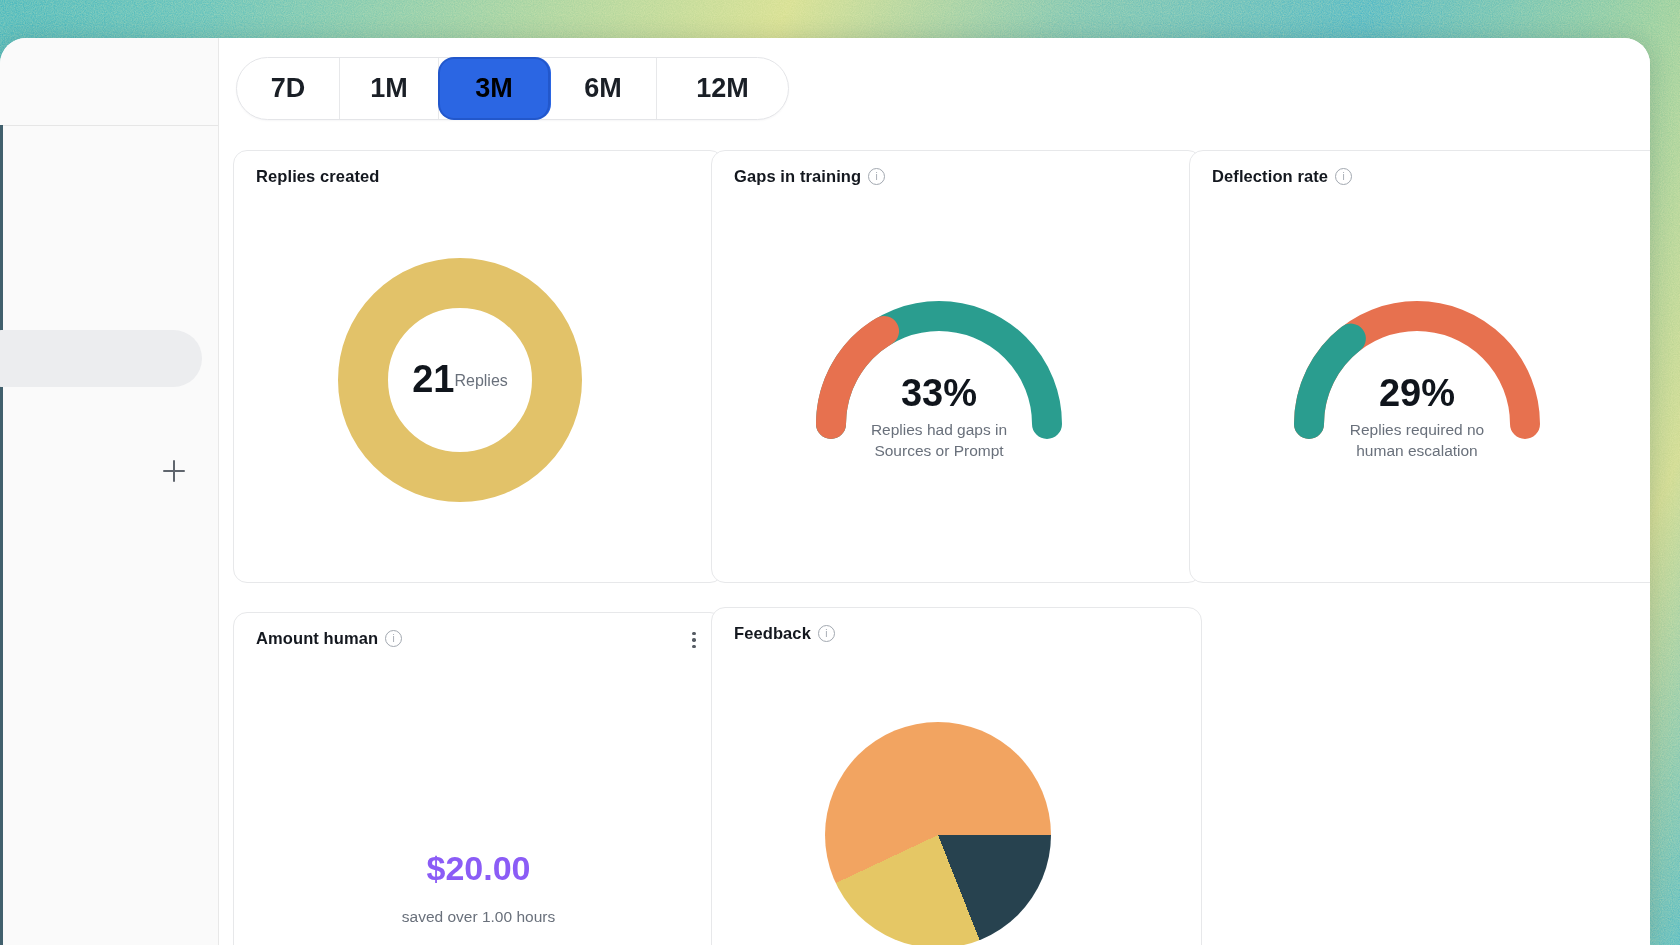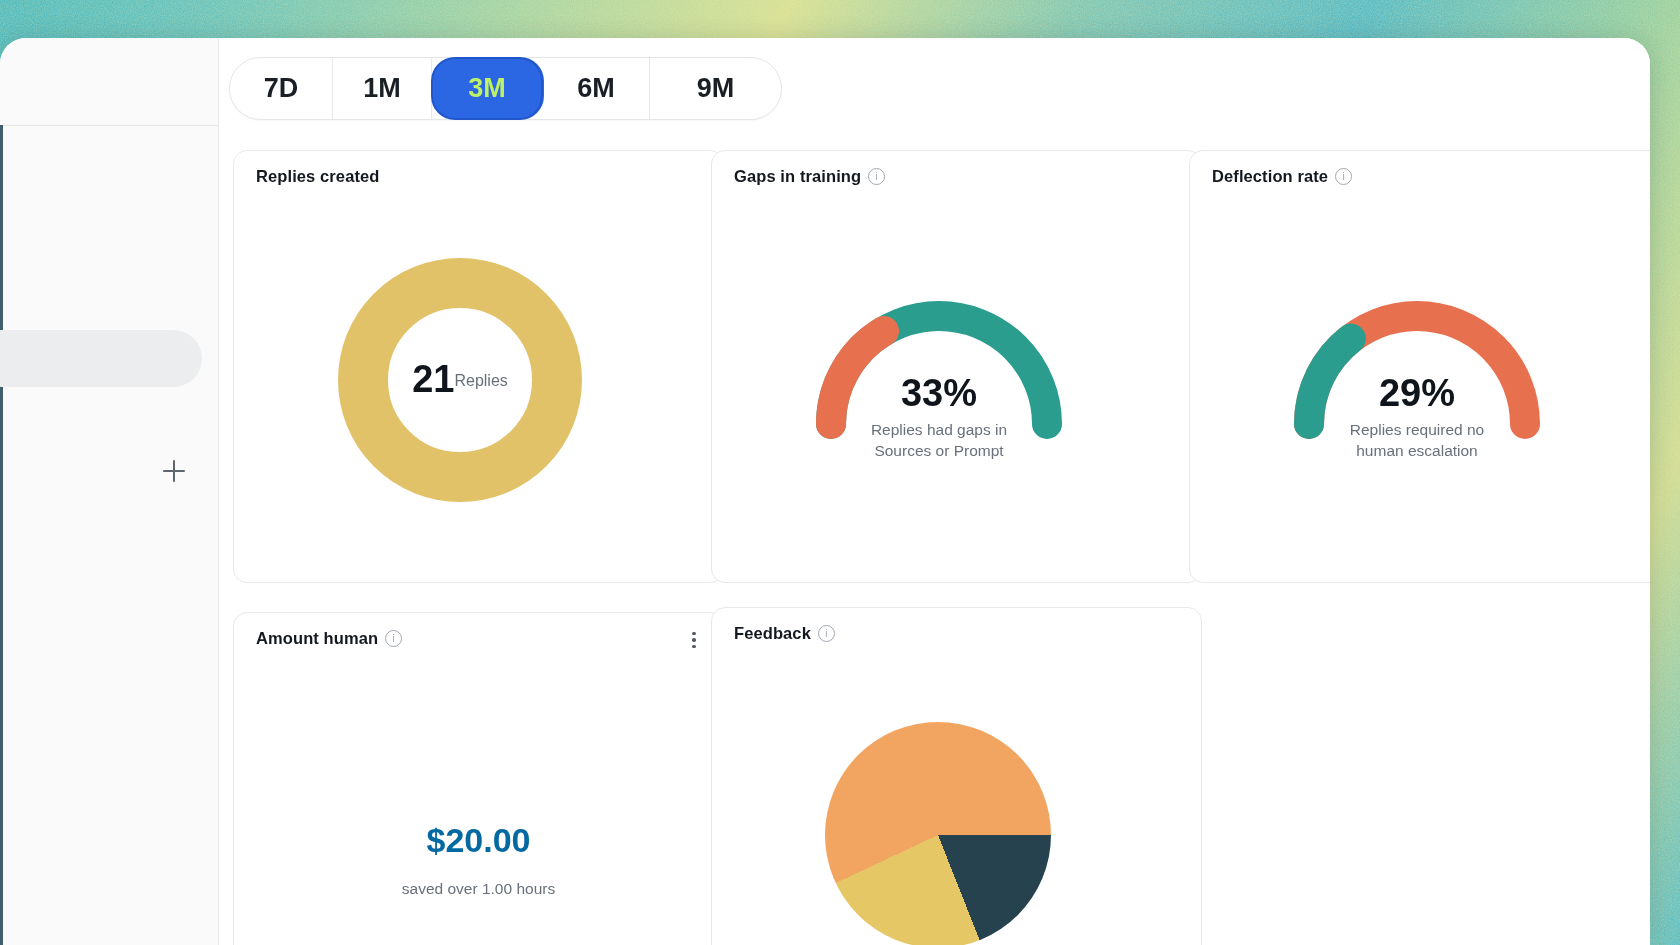--- a/index.html
+++ b/index.html
@@ -22,33 +22,33 @@
   .sidebar-accent{position:absolute;left:0;top:87px;bottom:0;width:3px;background:#41606d;}
   .sidebar-active{position:absolute;left:0;top:292px;width:202px;height:57px;background:#ecedef;border-radius:14px 999px 999px 14px;cursor:pointer;}
   .plus-btn{position:absolute;left:160px;top:419px;width:28px;height:28px;background:none;border:none;cursor:pointer;padding:0;}
   .plus-btn .bar-h,.plus-btn .bar-v{position:absolute;background:#5f656d;border-radius:1px;}
   .plus-btn .bar-h{left:3px;right:3px;top:13px;height:2px;}
   .plus-btn .bar-v{top:3px;bottom:3px;left:13px;width:2px;}
   
   .panel{position:absolute;left:219px;top:0;right:0;bottom:0;background:#ffffff;}
   
   .time-selector{
-    position:absolute;left:10px;top:19px;width:553px;height:63px;
+    position:absolute;left:17px;top:19px;width:553px;height:63px;
     display:flex;align-items:stretch;background:#fff;
     border:1px solid #e4e5e8;border-radius:34px;box-sizing:border-box;
     box-shadow:0 1px 2px rgba(16,24,40,.04);
   }
   .ts-btn{
     position:relative;border:none;background:transparent;cursor:pointer;
     font-family:inherit;font-size:27px;font-weight:600;color:#1a1f26;
     border-right:1px solid #e7e8ea;padding:0;
   }
   .ts-btn:last-child{border-right:none;}
   .ts-btn.selected{
-    background:#2b66e3;color:#bef264;border-radius:24px;border-right-color:transparent;
+    background:#2b66e3;color:#000000;border-radius:16px;border-right-color:transparent;
     margin:-1px;z-index:2;box-shadow:inset 0 0 0 2px #2257cb;
   }
   
   .card{
     position:absolute;width:491px;background:#fff;border:1px solid #e7e8ea;
     border-radius:14px;box-sizing:border-box;
   }
   .card-r1{top:112px;height:433px;}
   .card-title-row{position:absolute;left:22px;top:16px;right:20px;display:flex;align-items:center;gap:7px;}
   .card-title{font-size:16.5px;font-weight:700;color:#14181f;letter-spacing:.1px;}
@@ -66,21 +66,21 @@
   .big-num{font-size:38px;font-weight:700;color:#10151c;line-height:1.1;}
   .sub-label{font-size:16px;color:#69707b;margin-top:2px;}
   
   .gauge{position:absolute;left:97px;top:143px;width:260px;height:150px;}
   .gauge svg{position:absolute;inset:0;overflow:visible;}
   .gauge-text{position:absolute;left:-40px;right:-40px;top:52px;text-align:center;}
   .gauge-text .big-num{font-size:38px;margin-top:27px;}
   .gauge-desc{font-size:15.5px;color:#69707b;line-height:21px;margin-top:4px;}
   
   .metric-block{position:absolute;left:0;right:0;top:208px;text-align:center;}
-  .metric-value{font-size:34px;font-weight:700;color:#0369a1;}
+  .metric-value{font-size:34px;font-weight:700;color:#8b5cf6;margin-top:28px;}
   .metric-desc{font-size:15.5px;color:#69707b;margin-top:20px;}
   
   .pie{position:absolute;left:113px;top:114px;width:226px;height:226px;border-radius:50%;}
 </style>
 </head>
 <body>
 
 <svg class="grain" xmlns="http://www.w3.org/2000/svg">
   <filter id="grain-f">
     <feTurbulence type="fractalNoise" baseFrequency="0.9" numOctaves="2" stitchTiles="stitch"></feTurbulence>
@@ -101,21 +101,21 @@
     </button>
   </aside>
 
   <main class="panel">
 
     <div class="time-selector">
       <button class="ts-btn" style="width:103px">7D</button>
       <button class="ts-btn" style="width:99px">1M</button>
       <button class="ts-btn selected" style="width:113px">3M</button>
       <button class="ts-btn" style="width:107px">6M</button>
-      <button class="ts-btn" style="width:131px">9M</button>
+      <button class="ts-btn" style="width:131px">12M</button>
     </div>
 
     <section class="card card-r1" style="left:14px">
       <div class="card-title-row">
         <span class="card-title">Replies created</span>
       </div>
       <div class="donut-wrap">
         <svg width="260" height="260" viewBox="0 0 260 260">
           <circle class="donut-ring" cx="130" cy="130" r="97" fill="none" stroke="#e2c269" stroke-width="50"></circle>
         </svg>

